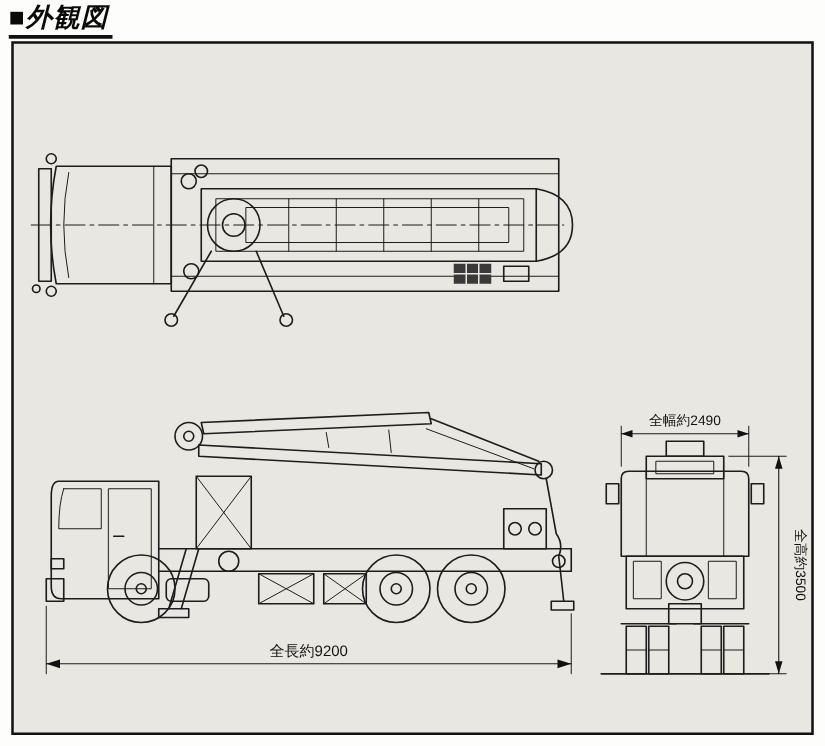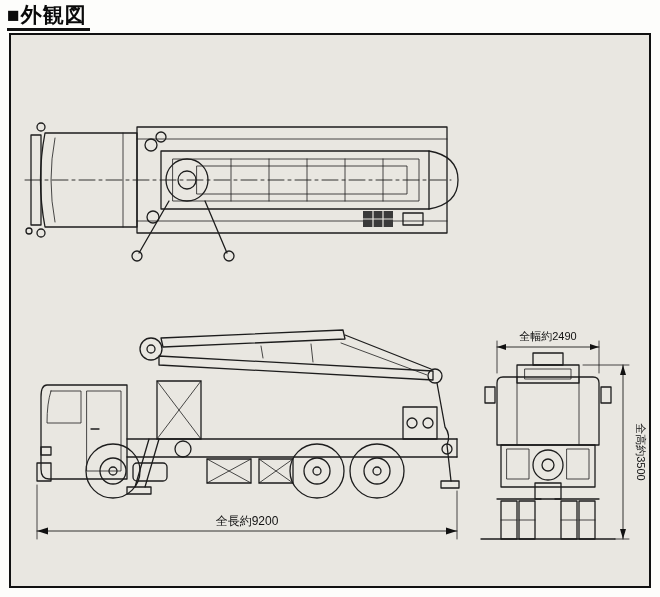--- a/index.html
+++ b/index.html
@@ -2,21 +2,21 @@
 <html><head>
 <meta charset="utf-8">
 <style>
   html,body { margin:0; padding:0; background:#ffffff; }
   body { width:660px; height:597px; font-family:"Liberation Sans","DejaVu Sans",sans-serif; }
   .page { position:relative; width:660px; height:597px; background:#fdfdfb; overflow:hidden; }
   .title {
     position:absolute; top:3px; left:7px;
     font-size:21px; font-weight:700; color:#0a0a0a;
     letter-spacing:1px; line-height:1.15;
-    border-bottom:3px solid #111; padding:0 3px 1px 0;
+    border-bottom:3px solid #111; padding:0 3px 1px 0;font-style:italic;
   }
   .frame {
     position:absolute; left:9px; top:33px; width:642px; height:555px;
     border:2px solid #111; background:#e9e7e1; box-sizing:border-box;
   }
   .frame svg { display:block; width:100%; height:100%; }
   .dwg { stroke:#1d1d1d; fill:none; stroke-width:1.3; stroke-linecap:round; stroke-linejoin:round; }
   .tn  { stroke-width:0.8; }
   .cl  { stroke-dasharray:16 4 3 4; stroke-width:0.9; }
   .dim { stroke-width:0.9; }

